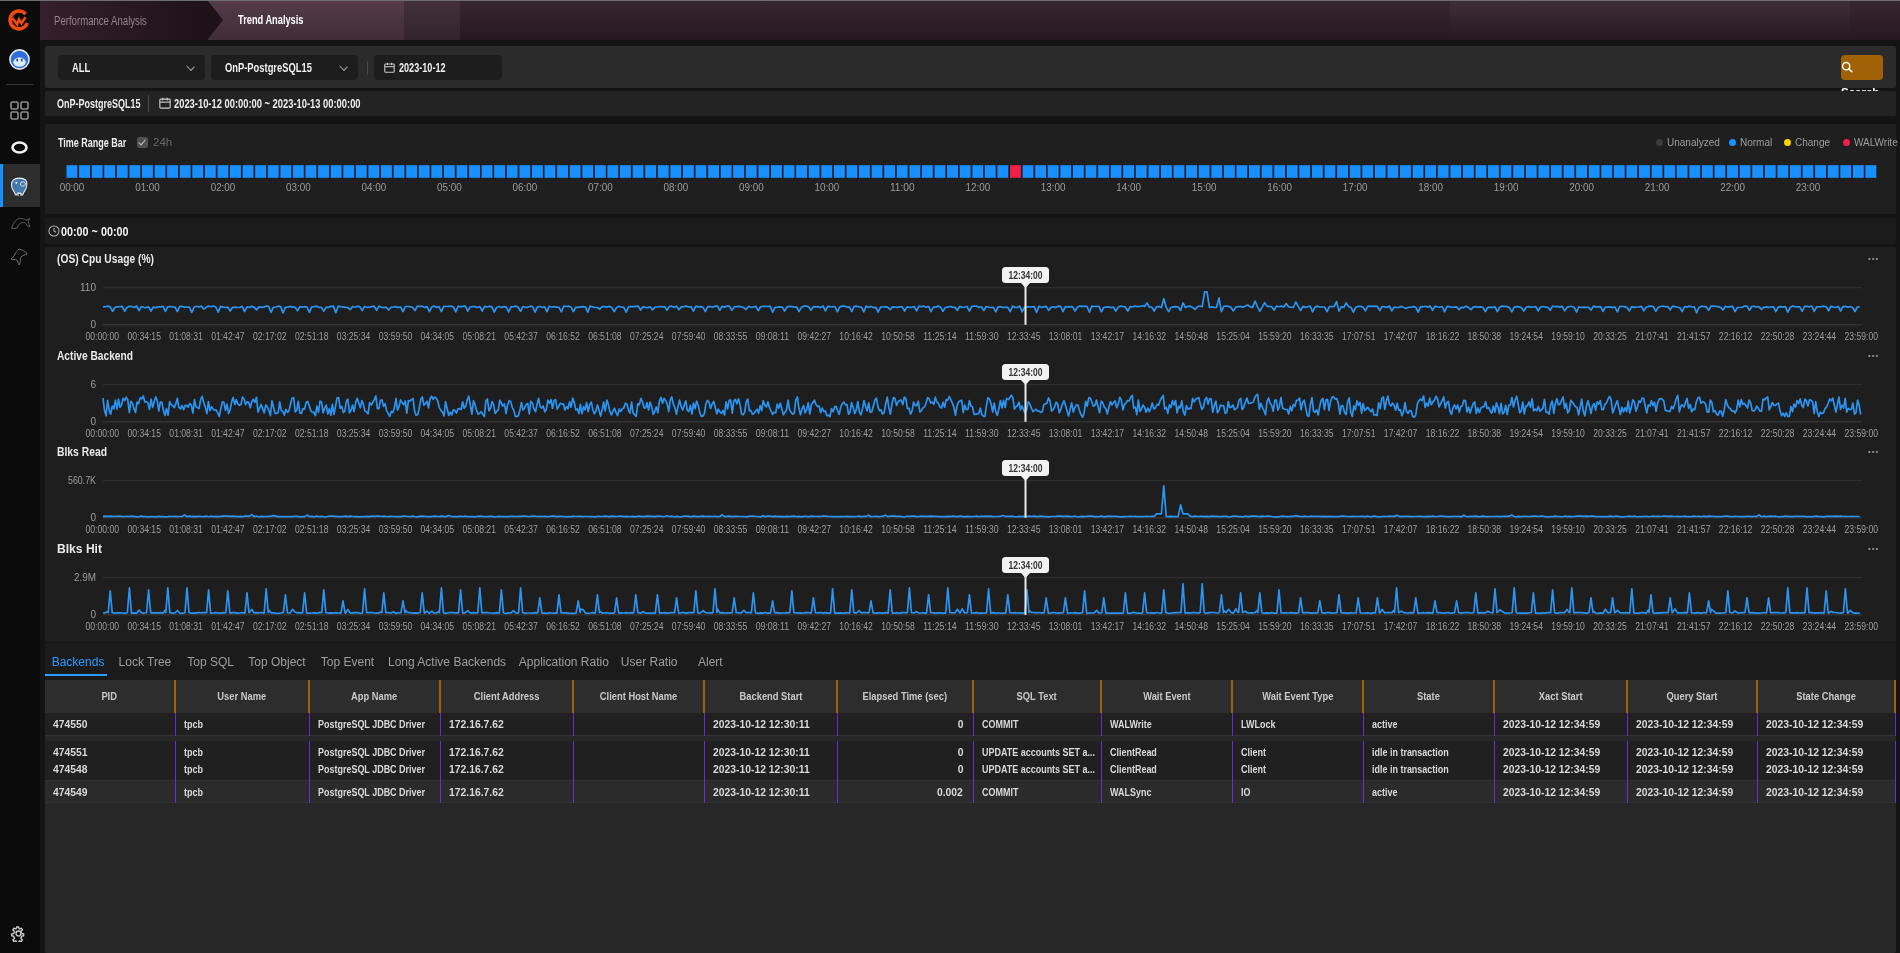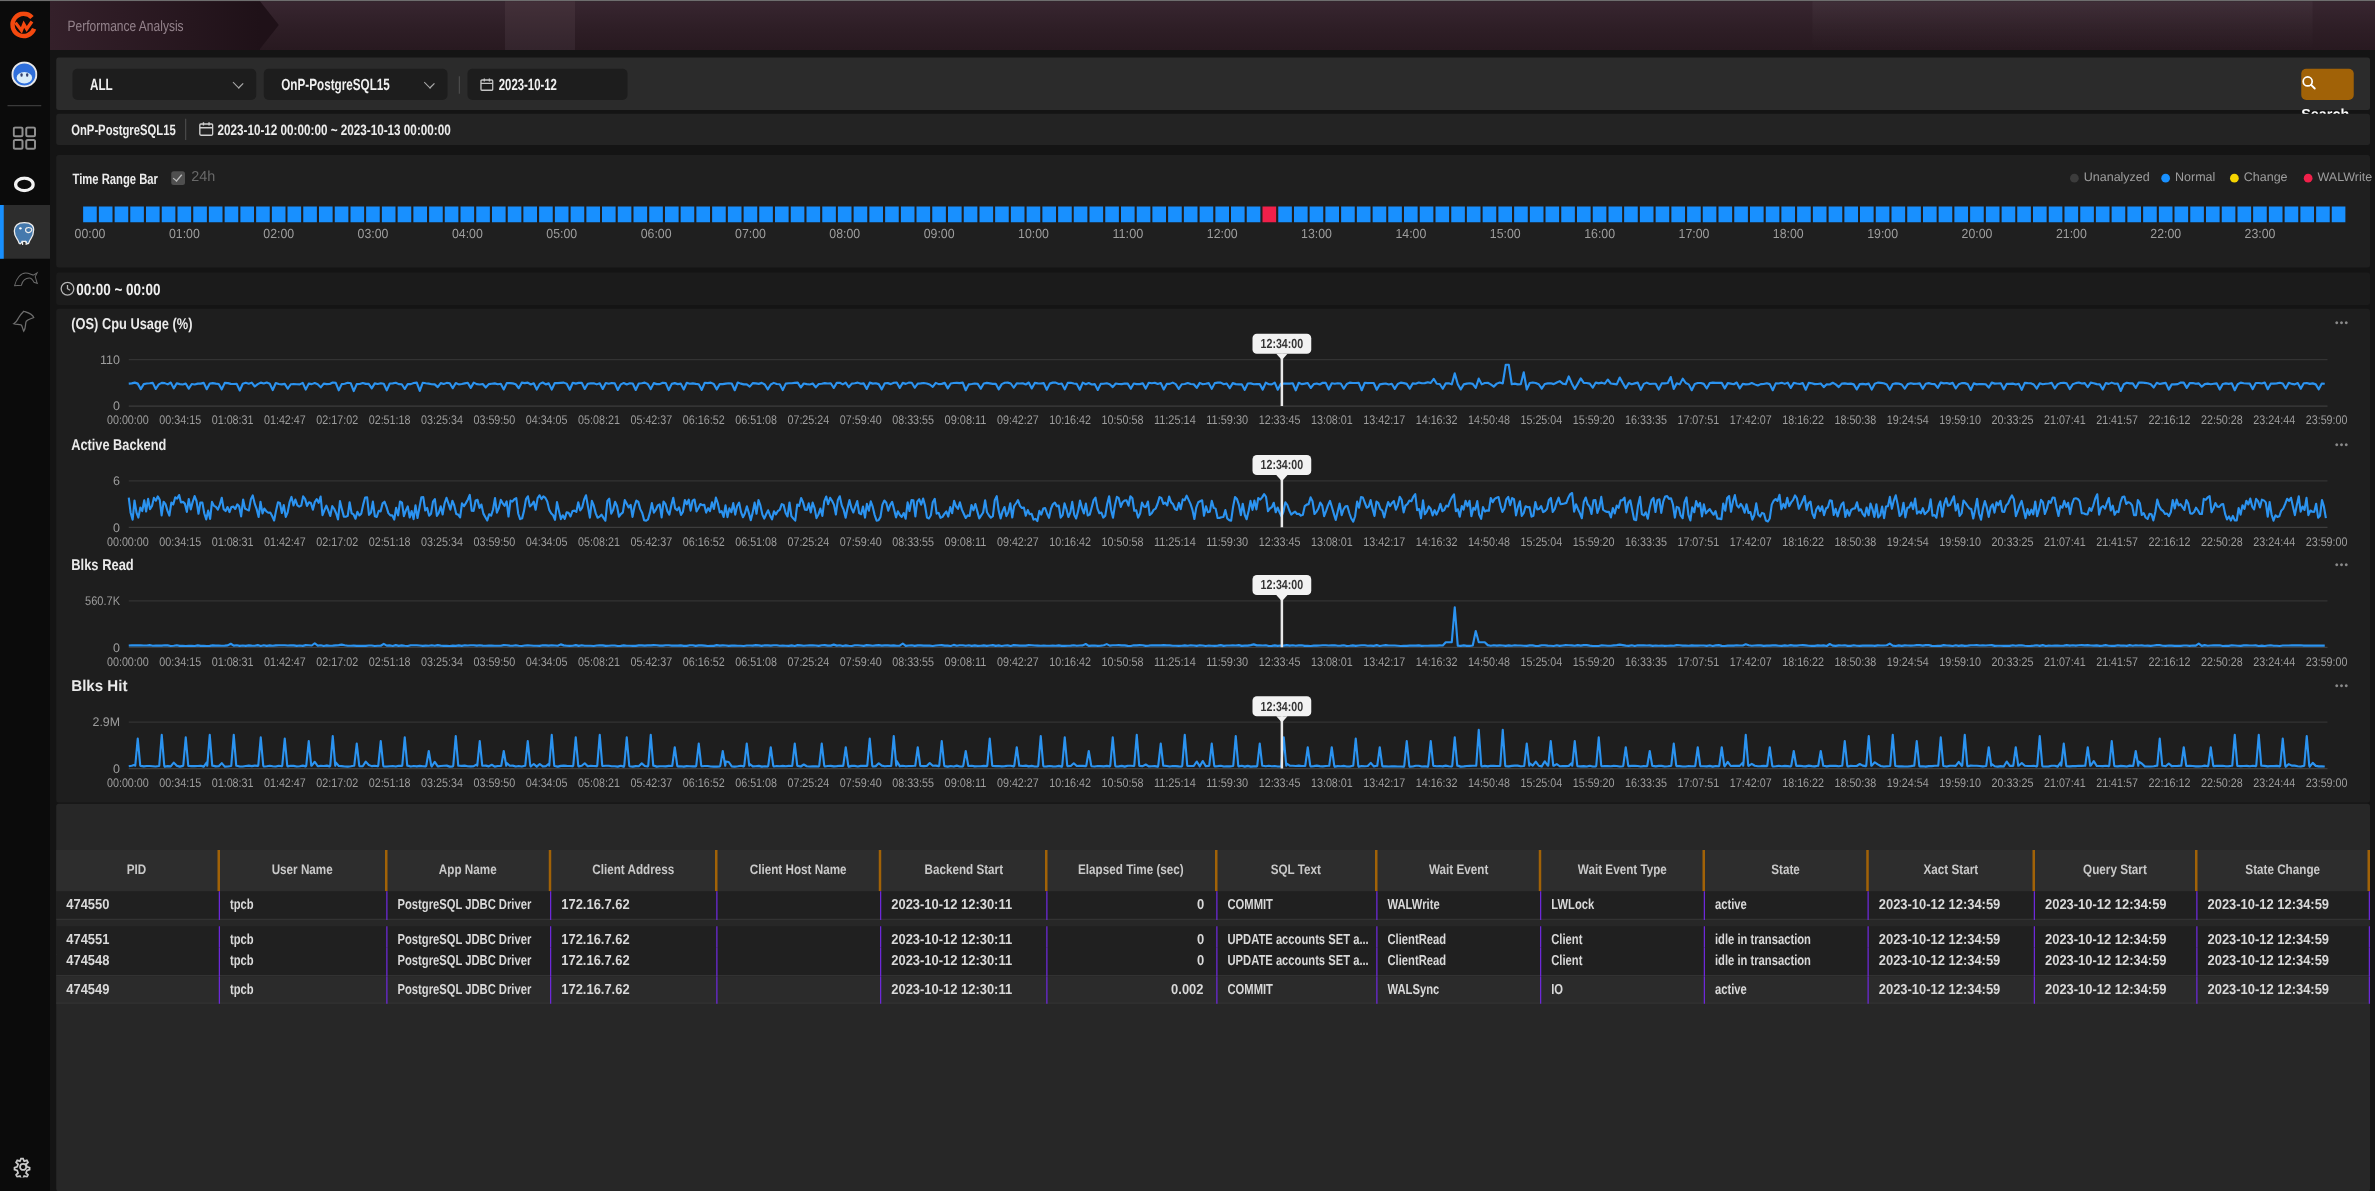--- a/index.html
+++ b/index.html
@@ -126,20 +126,23 @@
   </svg>
   <svg class="abs" style="left:9px;top:246px" width="21" height="21" viewBox="0 0 21 21">
     <path d="M10 2 c3 1 7 2 8 5 -2 1 -4 1 -6 3 -1 2 0 5 -2 8 -1 -2 -1 -4 -2 -5 -2 -1 -4 0 -6 -1 2 -1 3 -3 4 -5 1 -2 2 -3 4 -5 z" fill="none" stroke="#6e6e6e" stroke-width="1"></path>
   </svg>
   <svg class="abs" style="left:10px;top:924px" width="17" height="17" viewBox="0 0 24 24">
     <path fill="none" stroke="#c9c9c9" stroke-width="2" d="M12 8.5 a3.5 3.5 0 1 0 0 7 a3.5 3.5 0 1 0 0 -7 z M12 2.8 l1.2 2.8 3 -.9 1.3 2.2 -2.2 2.2 1 2.9 3 .9 0 2.2 -3 .9 -1 2.9 2.2 2.2 -1.3 2.2 -3 -.9 -1.2 2.8 -2.4 0 -1.2 -2.8 -3 .9 -1.3 -2.2 2.2 -2.2 -1 -2.9 -3 -.9 0 -2.2 3 -.9 1 -2.9 -2.2 -2.2 1.3 -2.2 3 .9 1.2 -2.8 z"></path>
   </svg>
 </div>
 <div id="topbar" class="abs">
   <div id="tblight"></div>
+  <div id="tab2">
+      <span>Trend Analysis</span>
+    </div>
   <div id="tab2b"></div>
   <div id="tab1">
       <span>Performance Analysis</span>
     </div>
   <div id="tab1arrow"></div>
 </div>
 <div id="pfilter" class="panel">
   <div class="sel" id="sel1"><span class="cnd">ALL</span><i class="cv"></i></div>
   <div class="sel" id="sel2"><span class="cnd">OnP-PostgreSQL15</span><i class="cv"></i></div>
   <div id="seldiv"></div>
@@ -597,20 +600,32 @@
 <line x1="980.5" y1="36" x2="980.5" y2="77.8" stroke="#e8e8e8" stroke-width="2"></line>
 <g>
           <rect x="957" y="20" width="47" height="16" rx="3.5" fill="#f2f2f2"></rect>
 <path d="M976 36 l4.5 5 4.5 -5 z" fill="#f2f2f2"></path>
 <text x="980.5" y="31.5" text-anchor="middle" class="tt" textLength="34" lengthAdjust="spacingAndGlyphs">12:34:00</text>
         </g>
 </svg>
     </div>
 </div>
 <div id="ptabs" class="panel">
+  <div id="tabstrip">
+    <div class="btab" id="tabact" style="left:6.7px">Backends</div>
+      <div class="btab" style="left:73.6px">Lock Tree</div>
+      <div class="btab" style="left:142.3px">Top SQL</div>
+      <div class="btab" style="left:203.3px">Top Object</div>
+      <div class="btab" style="left:275.8px">Top Event</div>
+      <div class="btab" style="left:343px">Long Active Backends</div>
+      <div class="btab" style="left:473.8px">Application Ratio</div>
+      <div class="btab" style="left:575.8px">User Ratio</div>
+      <div class="btab" style="left:653px">Alert</div>
+    <div id="inkbar"></div>
+  </div>
   <div class="thead">
       <div class="th" style="left:0px;width:131px"><span>PID</span></div>
       <div class="th" style="left:131px;width:134px"><span>User Name</span></div>
       <div class="th" style="left:265px;width:131px"><span>App Name</span></div>
       <div class="th" style="left:396px;width:133px"><span>Client Address</span></div>
       <div class="th" style="left:529px;width:131px"><span>Client Host Name</span></div>
       <div class="th" style="left:660px;width:133px"><span>Backend Start</span></div>
       <div class="th" style="left:793px;width:136px"><span>Elapsed Time (sec)</span></div>
       <div class="th" style="left:929px;width:128px"><span>SQL Text</span></div>
       <div class="th" style="left:1057px;width:131px"><span>Wait Event</span></div>

